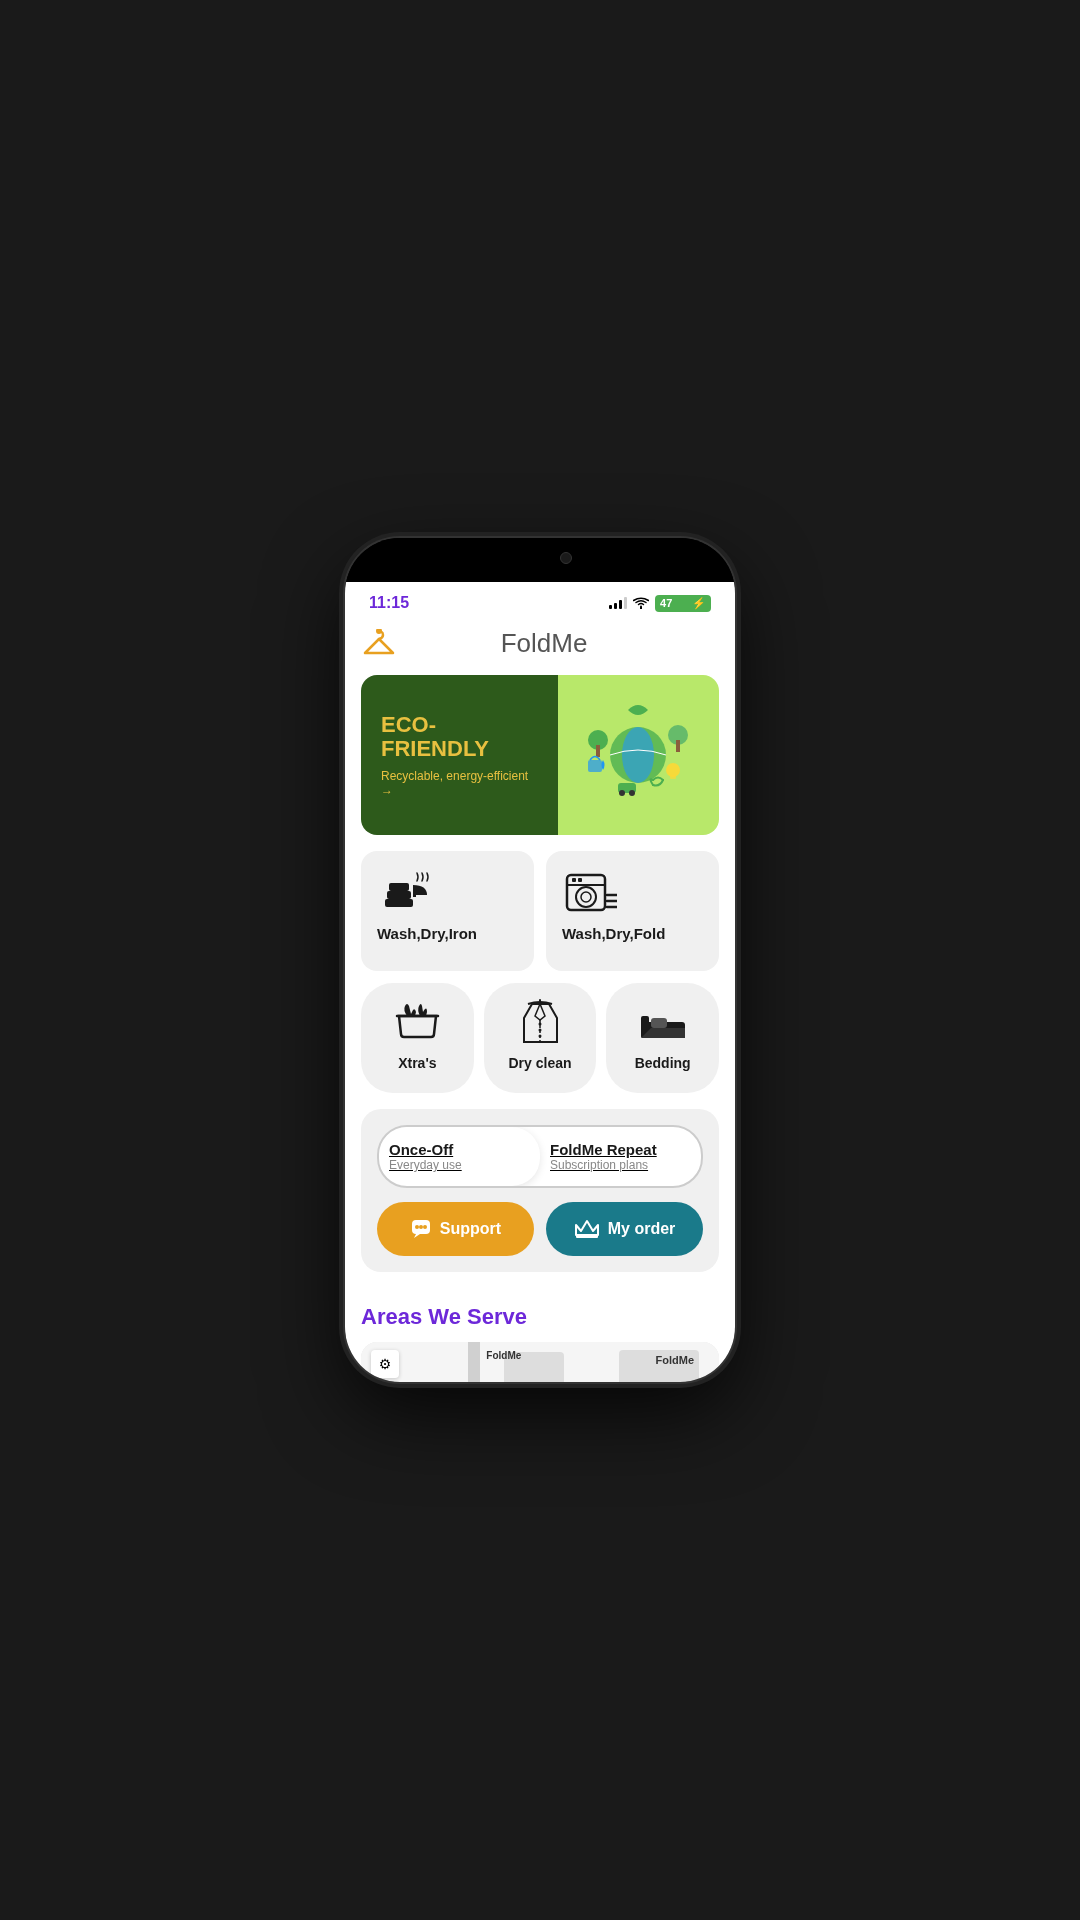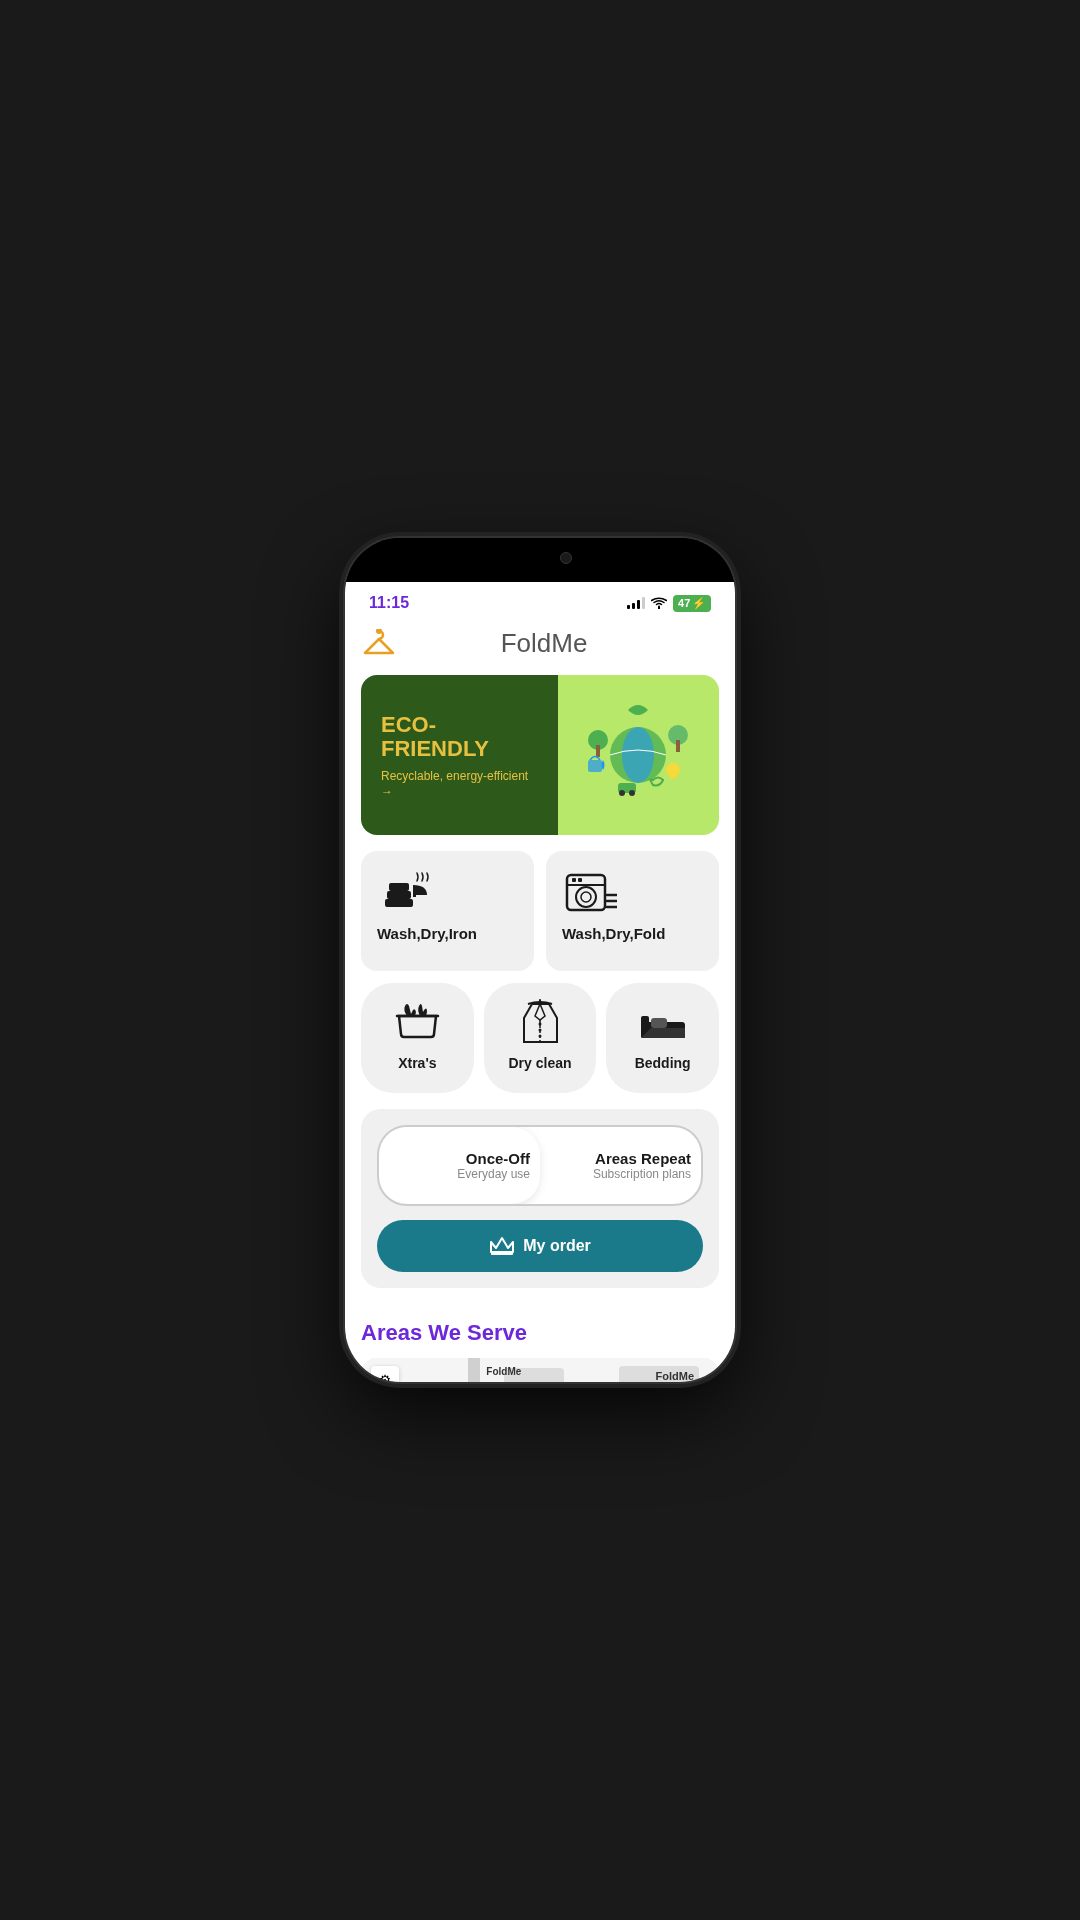--- a/index.html
+++ b/index.html
@@ -102,21 +102,21 @@
     }
     .battery {
       display: flex;
       align-items: center;
       background: #4CAF50;
       border-radius: 4px;
       padding: 2px 5px;
       font-size: 11px;
       font-weight: 700;
       color: #fff;
-      gap: 2px;
+      gap: 20px;
       justify-content: space-between;
     }
 
     
     .content {
       padding: 0 16px 20px;
       background: #fff;
     }
 
     
@@ -250,24 +250,25 @@
     .toggle-container {
       background: #fff;
       border-radius: 30px;
       border: 2px solid #ccc;
       display: flex;
       overflow: hidden;
       margin-bottom: 14px;
     }
     .toggle-btn {
       flex: 1;
-      padding: 23px 10px;
-      text-align: right;
+      padding: 14px 10px;
+      text-align: left;
       cursor: pointer;
       border-radius: 28px;
+      text-decoration: underline;
     }
     .toggle-btn.active {
       background: #fff;
       box-shadow: 0 2px 8px rgba(0,0,0,0.1);
     }
     .toggle-primary {
       font-size: 15px;
       font-weight: 700;
       color: #1a1a1a;
     }
@@ -584,26 +585,36 @@
         </div>
       </div>
 
       <div class="toggle-section">
         <div class="toggle-container">
           <div class="toggle-btn active">
             <div class="toggle-primary">Once-Off</div>
             <div class="toggle-secondary">Everyday use</div>
           </div>
           <div class="toggle-btn">
-            <div class="toggle-primary">Areas Repeat</div>
+            <div class="toggle-primary">FoldMe Repeat</div>
             <div class="toggle-secondary">Subscription plans</div>
           </div>
         </div>
 
         <div class="action-row">
+          <button class="btn-support">
+            <svg width="22" height="22" viewBox="0 0 22 22">
+              <rect x="2" y="2" width="18" height="14" rx="4" fill="#fff"></rect>
+              <circle cx="7" cy="9" r="2" fill="#E8A020"></circle>
+              <circle cx="11" cy="9" r="2" fill="#E8A020"></circle>
+              <circle cx="15" cy="9" r="2" fill="#E8A020"></circle>
+              <path d="M6 16 L4 20 L10 16" fill="#fff"></path>
+            </svg>
+            <span>Support</span>
+          </button>
           <button class="btn-order">
             <svg width="26" height="20" viewBox="0 0 26 20">
               <path d="M2 16 L2 6 L7 12 L13 2 L19 12 L24 6 L24 16 Z" fill="none" stroke="#fff" stroke-width="2" stroke-linejoin="round"></path>
               <rect x="2" y="16" width="22" height="3" rx="1" fill="#fff"></rect>
             </svg>
             <span>My order</span>
           </button>
         </div>
       </div>
 

